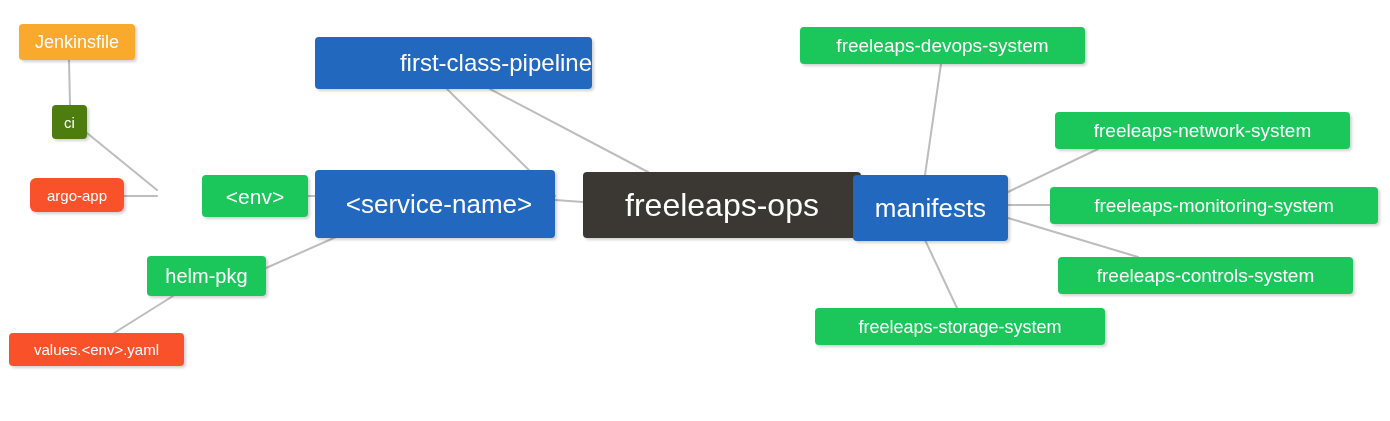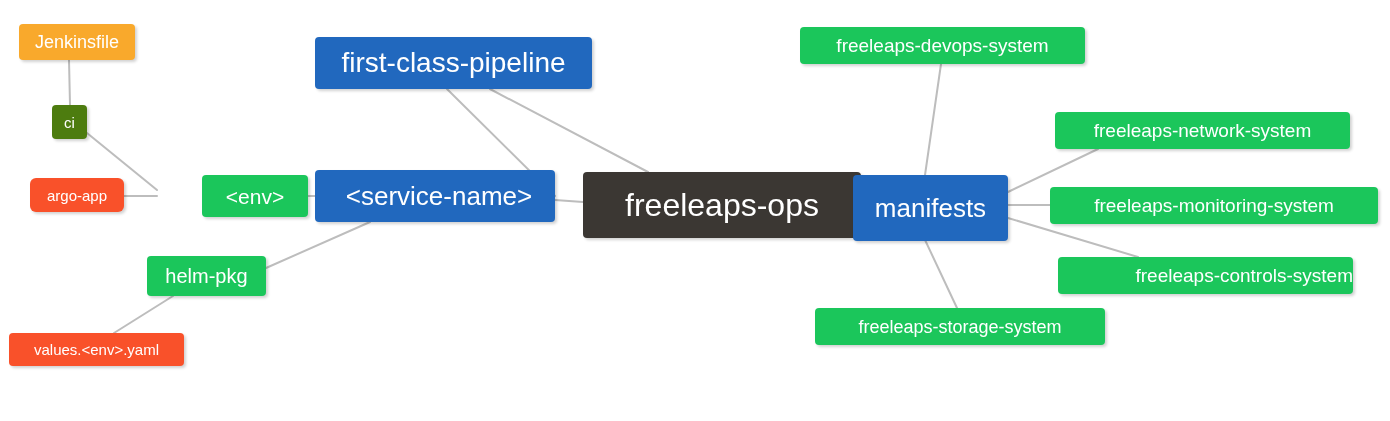--- a/index.html
+++ b/index.html
@@ -73,41 +73,41 @@
       </div>
       <div class="node" style="left: 157px; top: 175px; width: 106px; height: 42px; background: rgb(27, 198, 91); font-size: 21px; margin-left: 45px;">
         <span>&lt;env&gt;</span>
       </div>
       <div class="node" style="left: 147px; top: 256px; width: 119px; height: 40px; background: rgb(27, 198, 91); font-size: 20px;">
         <span>helm-pkg</span>
       </div>
       <div class="node" style="left: 9px; top: 333px; width: 175px; height: 33px; background: rgb(249, 81, 42); font-size: 15px;">
         <span>values.&lt;env&gt;.yaml</span>
       </div>
-      <div class="node" style="left: 315px; top: 37px; width: 277px; height: 52px; background: rgb(33, 104, 190); font-size: 28px;">
+      <div class="node" style="left: 315px; top: 37px; width: 277px; height: 52px; background: rgb(33, 104, 190); font-size: 24px; justify-content: flex-end;">
         <span>first-class-pipeline</span>
       </div>
-      <div class="node" style="left: 315px; top: 170px; width: 240px; height: 52px; background: rgb(33, 104, 190); font-size: 26px; padding-left: 8px;">
+      <div class="node" style="left: 315px; top: 170px; width: 240px; height: 68px; background: rgb(33, 104, 190); font-size: 26px; padding-left: 8px;">
         <span>&lt;service-name&gt;</span>
       </div>
       <div class="node" style="left: 583px; top: 172px; width: 278px; height: 66px; background: rgb(59, 55, 51); font-size: 32px;">
         <span>freeleaps-ops</span>
       </div>
       <div class="node" style="left: 853px; top: 175px; width: 155px; height: 66px; background: rgb(33, 104, 190); font-size: 26px;">
         <span>manifests</span>
       </div>
       <div class="node" style="left: 800px; top: 27px; width: 285px; height: 37px; background: rgb(27, 198, 91); font-size: 19px;">
         <span>freeleaps-devops-system</span>
       </div>
       <div class="node" style="left: 1055px; top: 112px; width: 295px; height: 37px; background: rgb(27, 198, 91); font-size: 19px;">
         <span>freeleaps-network-system</span>
       </div>
       <div class="node" style="left: 1050px; top: 187px; width: 328px; height: 37px; background: rgb(27, 198, 91); font-size: 19px;">
         <span>freeleaps-monitoring-system</span>
       </div>
-      <div class="node" style="left: 1058px; top: 257px; width: 295px; height: 37px; background: rgb(27, 198, 91); font-size: 19px; justify-content: flex-end;">
+      <div class="node" style="left: 1058px; top: 257px; width: 295px; height: 37px; background: rgb(27, 198, 91); font-size: 19px;">
         <span>freeleaps-controls-system</span>
       </div>
       <div class="node" style="left: 815px; top: 308px; width: 290px; height: 37px; background: rgb(27, 198, 91); font-size: 18px;">
         <span>freeleaps-storage-system</span>
       </div>
     </div>
 </div>
 
 </body></html>

